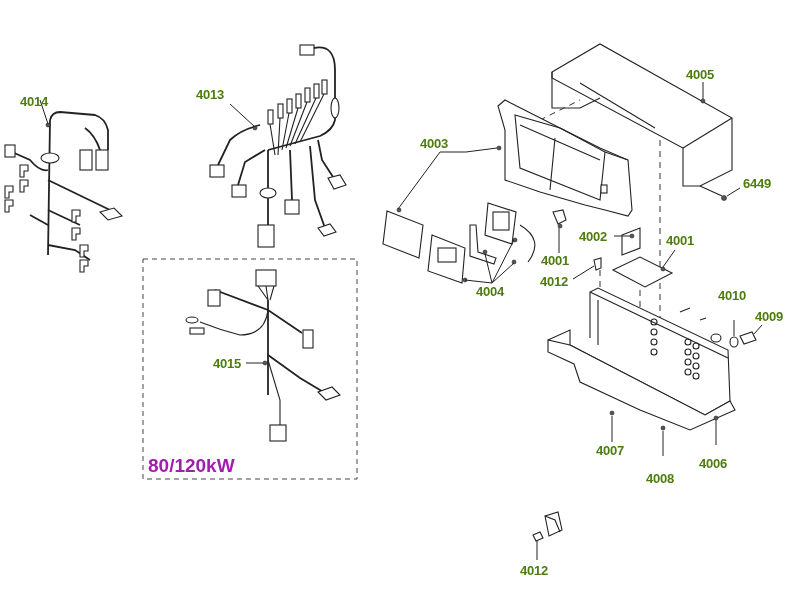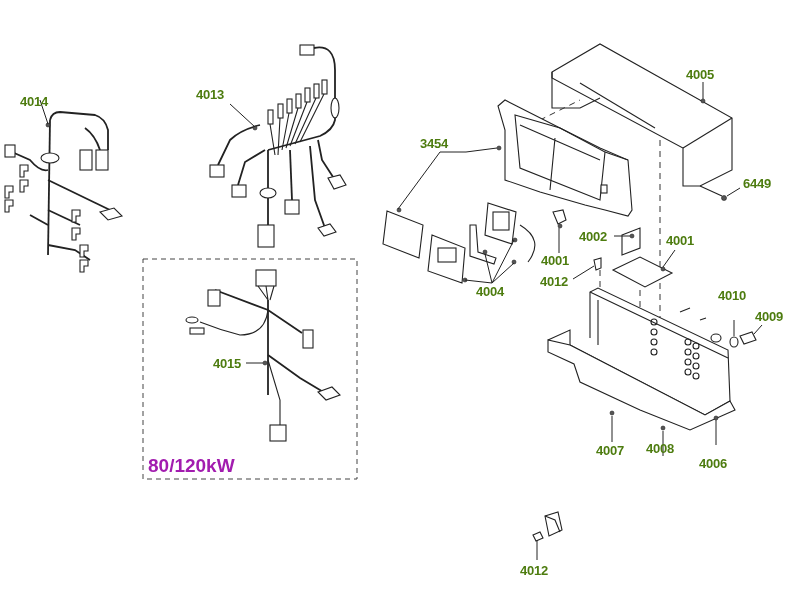--- a/index.html
+++ b/index.html
@@ -189,28 +189,28 @@
     <path class="fillw" d="M545 516 L558 512 L562 530 L549 536 Z"></path>
     <path class="ln" d="M545 516 L555 520 L560 532"></path>
     <path class="fillw" d="M533 535 L540 532 L543 538 L536 541 Z"></path>
     <path class="lead" d="M537 541 L537 560"></path>
   </g>
 </svg>
 
 <div class="lbl" style="left:20px;top:94px">4014</div>
 <div class="lbl" style="left:196px;top:87px">4013</div>
 <div class="lbl" style="left:213px;top:356px">4015</div>
-<div class="lbl" style="left:420px;top:136px">3454</div>
+<div class="lbl" style="left:420px;top:136px">4003</div>
 <div class="lbl" style="left:476px;top:284px">4004</div>
 <div class="lbl" style="left:686px;top:67px">4005</div>
 <div class="lbl" style="left:743px;top:176px">6449</div>
 <div class="lbl" style="left:541px;top:253px">4001</div>
 <div class="lbl" style="left:666px;top:233px">4001</div>
 <div class="lbl" style="left:579px;top:229px">4002</div>
 <div class="lbl" style="left:540px;top:274px">4012</div>
 <div class="lbl" style="left:718px;top:288px">4010</div>
 <div class="lbl" style="left:755px;top:309px">4009</div>
 <div class="lbl" style="left:699px;top:456px">4006</div>
 <div class="lbl" style="left:596px;top:443px">4007</div>
-<div class="lbl" style="left:646px;top:441px">4008</div>
+<div class="lbl" style="left:646px;top:471px">4008</div>
 <div class="lbl" style="left:520px;top:563px">4012</div>
 
 <div class="variant" style="left:148px;top:455px">80/120kW</div>
 
 </body></html>

